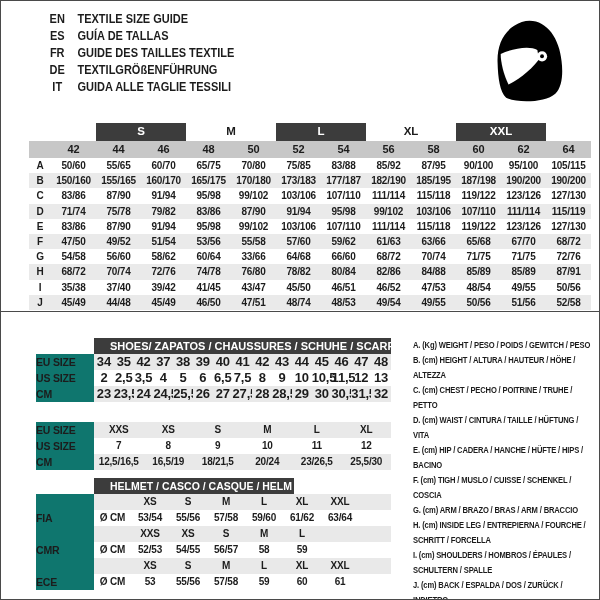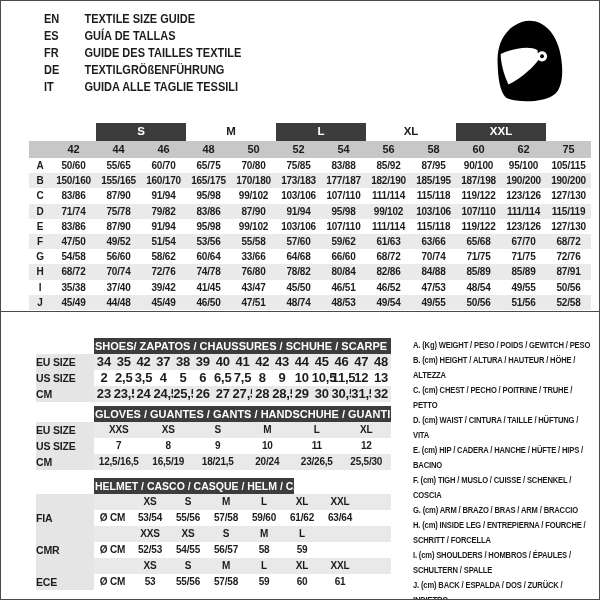--- a/index.html
+++ b/index.html
@@ -1,20 +1,20 @@
 <!DOCTYPE html>
 <html><head>
 <meta charset="utf-8">
 <style>
   html,body{margin:0;padding:0;background:#fff;}
   .page{position:relative;width:600px;height:600px;background:#fff;color:#1c1c1c;
         font-family:"Liberation Sans",sans-serif;overflow:hidden;border:1px solid #4a4a4a;box-sizing:border-box;}
 
   
-  .lang-list{position:absolute;left:43px;top:10px;}
+  .lang-list{position:absolute;left:36px;top:10px;text-align:center;}
   .lang-row{display:flex;height:17px;line-height:17px;font-weight:bold;font-size:12.5px;
             transform:scaleX(0.88);transform-origin:0 0;white-space:nowrap;}
   .lang-code{width:46px;}
 
   
   .logo{position:absolute;left:488px;top:14px;width:78px;height:92px;}
 
   
   .main-table{position:absolute;left:28px;top:122px;display:grid;grid-template-columns:22px repeat(12,45px);}
   .cell{height:18px;}
@@ -22,34 +22,34 @@
   .band-cell.dark{background:#3c3c3c;color:#fff;}
   .num-cell{height:17px;line-height:17px;background:#c7c7c7;text-align:center;font-weight:bold;font-size:11px;}
   .data-cell{height:15.2px;line-height:15.2px;text-align:center;font-weight:bold;font-size:10px;
              letter-spacing:-0.2px;white-space:nowrap;}
   .data-cell.stripe{background:#eaeaea;}
 
   .divider{position:absolute;left:0;top:310px;width:600px;height:1px;background:#4a4a4a;}
 
   
   .band-title{position:absolute;height:16px;line-height:16px;background:#3c3c3c;color:#fff;font-weight:bold;
-              font-size:11px;padding-left:1px;box-sizing:border-box;white-space:nowrap;}
+              font-size:11px;padding-left:16px;box-sizing:border-box;white-space:nowrap;}
   #shoesBand{left:93px;top:337px;width:297px;}
   #glovesBand{left:93px;top:405px;width:297px;}
   #helmetBand{left:93px;top:477px;width:200px;font-size:10.5px;}
 
   .bt{position:absolute;display:grid;}
   #shoesTable{left:35px;top:353px;grid-template-columns:58px repeat(15,19.8px);}
   #glovesTable{left:35px;top:421px;grid-template-columns:58px repeat(6,49.5px);}
   #helmetTable{left:35px;top:493px;grid-template-columns:58px 37px repeat(6,38px) 32px;}
   .bt-cell{height:16px;line-height:16px;text-align:center;font-weight:bold;font-size:10px;
            letter-spacing:-0.2px;white-space:nowrap;}
   #shoesTable .bt-cell{font-size:13px;}
   .bt-cell.stripe{background:#e9e9e9;}
-  .bt-label{text-align:left;font-size:10.5px !important;background:#e5e5e5;}
+  .bt-label{text-align:left;font-size:10.5px !important;background:#0f766e;}
 
   
   .legend{position:absolute;left:412px;top:336px;width:182px;}
   .legend-item{font-weight:bold;font-size:9.5px;line-height:15px;letter-spacing:-0.2px;
                transform:scaleX(0.8);transform-origin:0 0;width:125%;}
 </style>
 </head>
 <body>
 
 <div class="page">
@@ -100,21 +100,21 @@
       <div class="num-cell">44</div>
       <div class="num-cell">46</div>
       <div class="num-cell">48</div>
       <div class="num-cell">50</div>
       <div class="num-cell">52</div>
       <div class="num-cell">54</div>
       <div class="num-cell">56</div>
       <div class="num-cell">58</div>
       <div class="num-cell">60</div>
       <div class="num-cell">62</div>
-      <div class="num-cell">75</div>
+      <div class="num-cell">64</div>
       <div class="data-cell">A</div>
       <div class="data-cell">50/60</div>
       <div class="data-cell">55/65</div>
       <div class="data-cell">60/70</div>
       <div class="data-cell">65/75</div>
       <div class="data-cell">70/80</div>
       <div class="data-cell">75/85</div>
       <div class="data-cell">83/88</div>
       <div class="data-cell">85/92</div>
       <div class="data-cell">87/95</div>
@@ -287,21 +287,20 @@
       <div class="bt-cell stripe">27,5</div>
       <div class="bt-cell stripe">28</div>
       <div class="bt-cell stripe">28,5</div>
       <div class="bt-cell stripe">29</div>
       <div class="bt-cell stripe">30</div>
       <div class="bt-cell stripe">30,5</div>
       <div class="bt-cell stripe">31,5</div>
       <div class="bt-cell stripe">32</div>
     </div>
 
-  <div class="band-title" id="glovesBand">GLOVES / GUANTES / GANTS / HANDSCHUHE / GUANTI</div>
   <div class="bt" id="glovesTable">
       <div class="bt-cell bt-label">EU SIZE</div>
       <div class="bt-cell stripe">XXS</div>
       <div class="bt-cell stripe">XS</div>
       <div class="bt-cell stripe">S</div>
       <div class="bt-cell stripe">M</div>
       <div class="bt-cell stripe">L</div>
       <div class="bt-cell stripe">XL</div>
       <div class="bt-cell bt-label">US SIZE</div>
       <div class="bt-cell">7</div>

